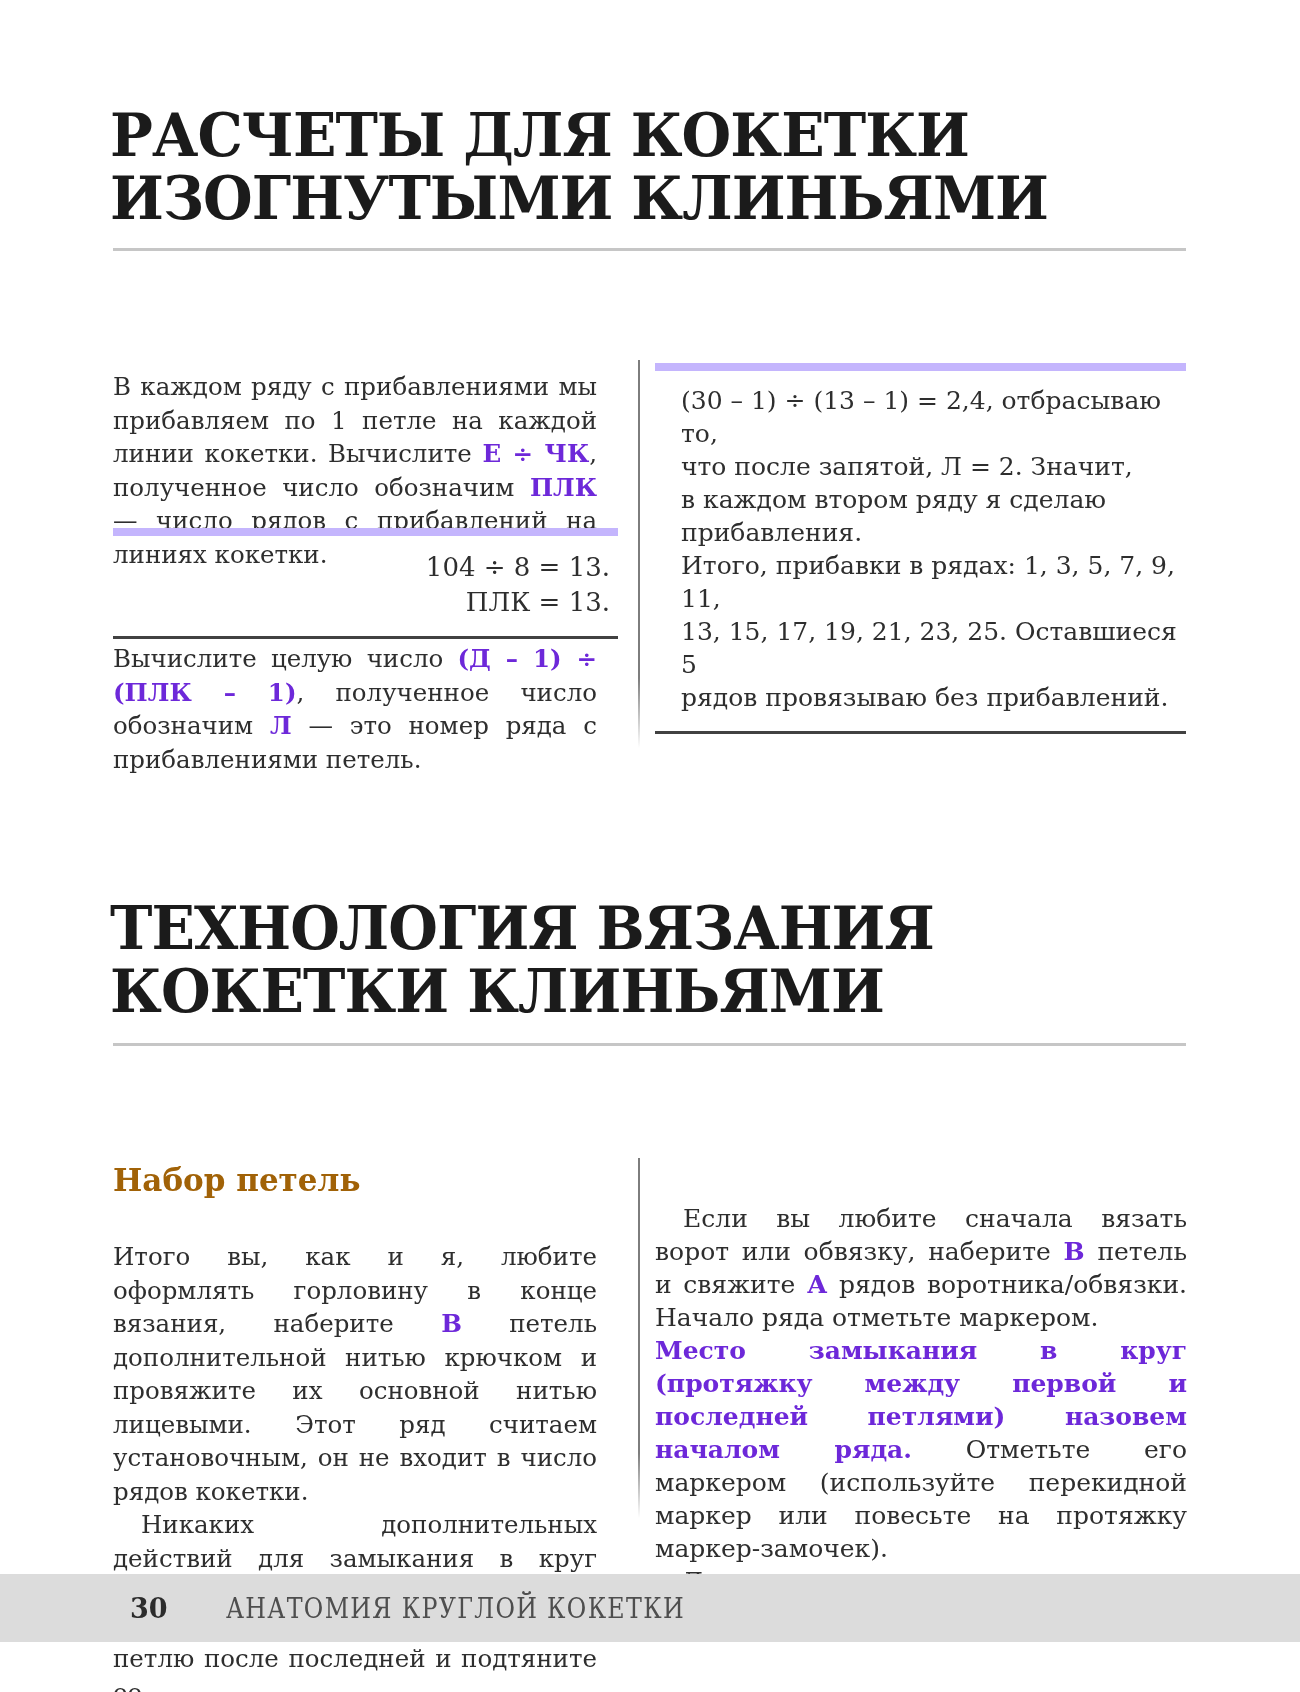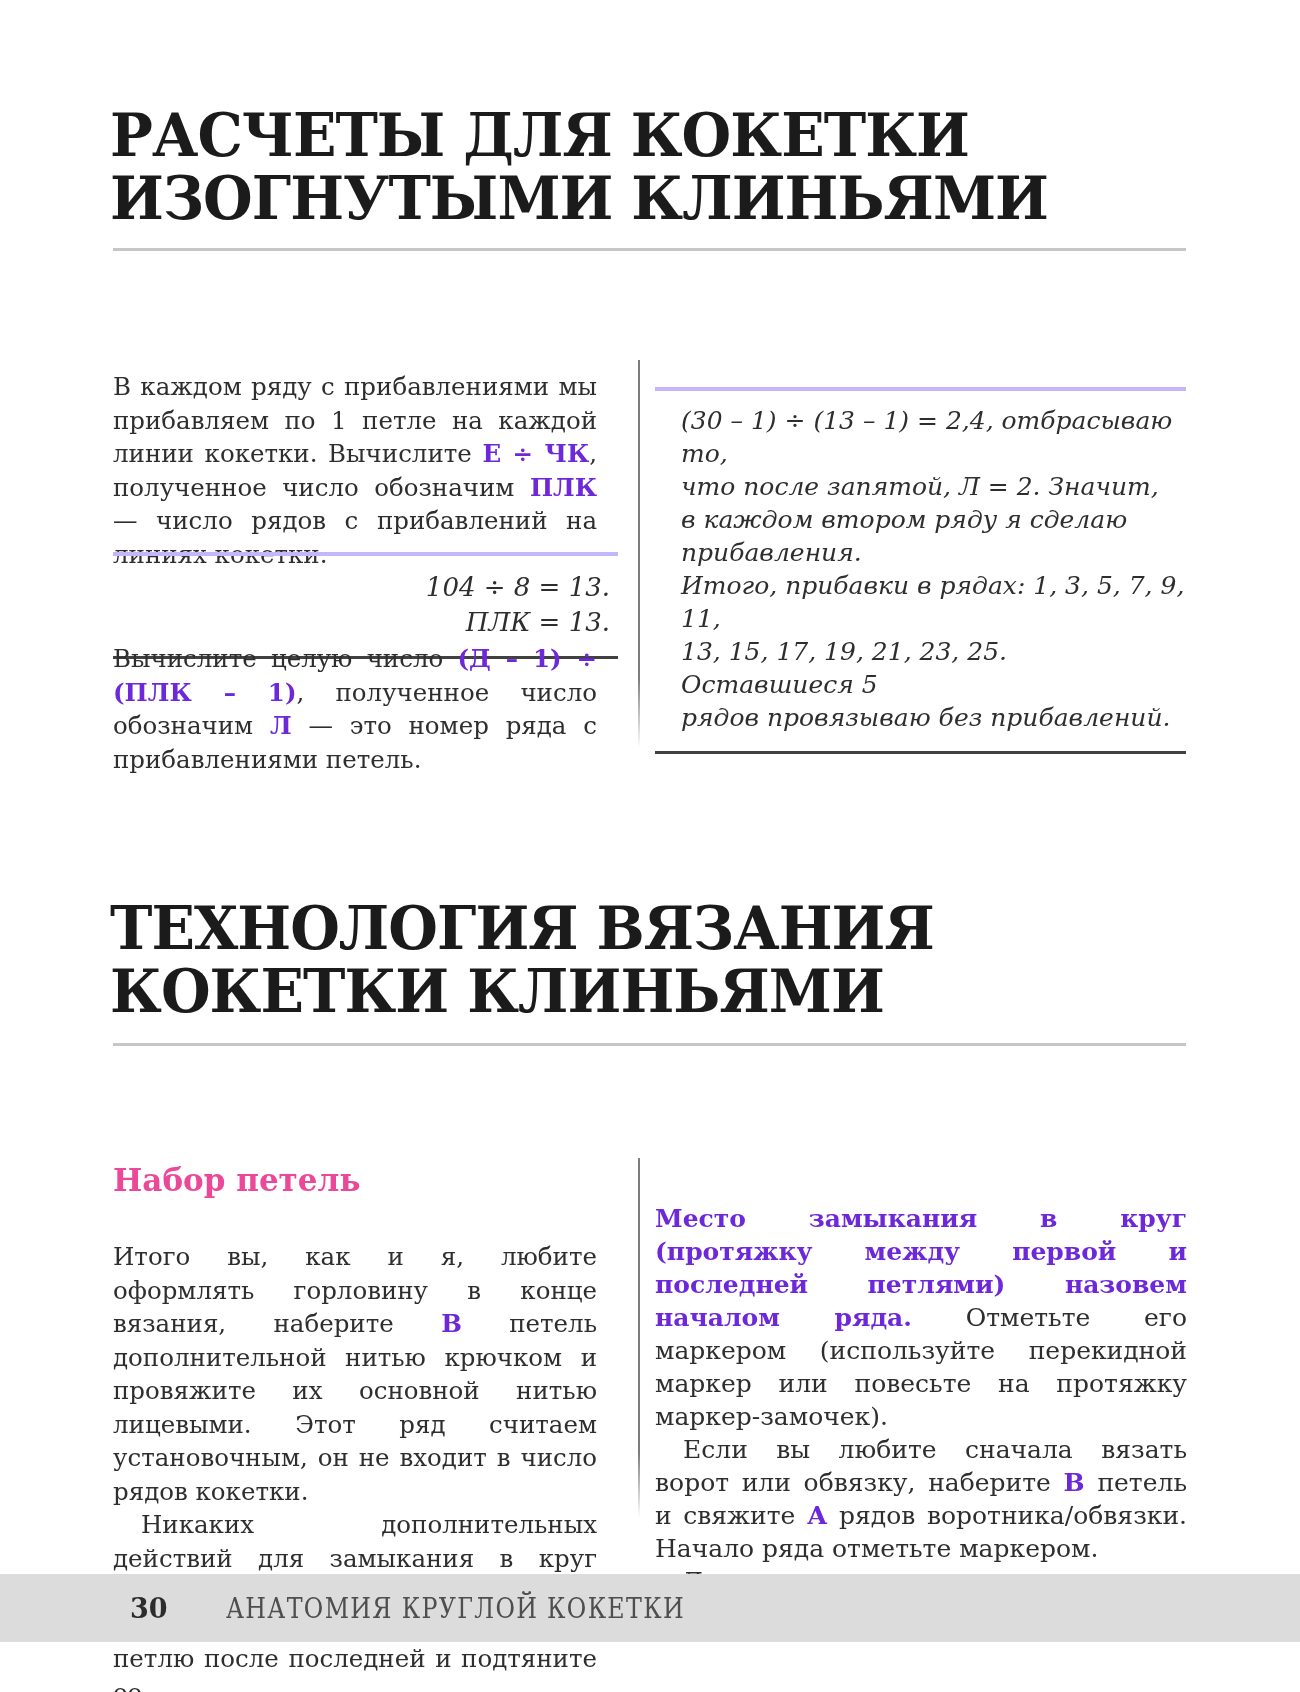--- a/index.html
+++ b/index.html
@@ -39,47 +39,45 @@
     line-height:33.5px;
     text-align:justify;
     color:#2e2e2e;
   }
   .body-par + .body-par { margin:0; }
   .indent { text-indent:28px; }
   .b { font-weight:bold; color:#6d28d9; }
 
   
   .example-box {
-    border-top:4px solid #c4b5fd;
+    border-top:8px solid #c4b5fd;
     border-bottom:3px solid #414141;
-    font-style:italic;
     white-space:pre-line;
     box-sizing:border-box;
-    margin-top:24px;
   }
   .example-left {
     left:113px; top:528px; width:505px;
     padding:14px 8px 16px 22px;
     font-size:26px; line-height:35px;text-align:right;
   }
   .example-right {
     left:655px; top:363px; width:531px;
     padding:13px 0 17px 26px;
     font-size:25px; line-height:33px;
   }
 
   .column-divider {
     width:2px;
     background:linear-gradient(to bottom, #7d7d7d 0%, #7d7d7d 82%, rgba(125,125,125,0) 100%);
   }
 
   .subheading {
     font-size:31px;
     font-weight:bold;
-    color:#ec4899;
+    color:#a16207;
   }
 
   
   .footer-band {
     left:0; top:1574px;
     width:1300px; height:68px;
     background:#dcdcdc;
     display:flex;
     align-items:center;
   }
@@ -132,22 +130,22 @@
   <div class="abs subheading" style="left:113px; top:1162px;">Набор петель</div>
 
   <div class="abs" style="left:113px; top:1240px; width:484px;">
     <div class="body-par"><span>Итого вы, как и я, любите оформлять горловину в конце вязания, наберите </span><span class="b">В</span><span> петель дополнительной нитью крючком и провяжите их основной нитью лицевыми. Этот ряд считаем установочным, он не входит в число рядов кокетки.</span></div>
     <div class="body-par indent"><span>Никаких дополнительных действий для замыкания в круг производить не нужно! Просто в следующем ряду провяжите первую петлю после последней и подтяните ее.</span></div>
   </div>
 
   <div class="abs column-divider" style="left:638px; top:1158px; height:360px;"></div>
 
   <div class="abs" style="left:655px; top:1202px; width:532px;">
+    <div class="body-par indent" style="font-size:25px; line-height:33px;"><span>Если вы любите сначала вязать ворот или обвязку, наберите </span><span class="b">В</span><span> петель и свяжите </span><span class="b">А</span><span> рядов воротника/обвязки. Начало ряда отметьте маркером.</span></div>
     <div class="body-par" style="font-size:25px; line-height:33px;"><span class="b">Место замыкания в круг (протяжку между первой и последней петлями) назовем началом ряда.</span><span> Отметьте его маркером (используйте перекидной маркер или повесьте на протяжку маркер-замочек).</span></div>
-    <div class="body-par indent" style="font-size:25px; line-height:33px;"><span>Если вы любите сначала вязать ворот или обвязку, наберите </span><span class="b">В</span><span> петель и свяжите </span><span class="b">А</span><span> рядов воротника/обвязки. Начало ряда отметьте маркером.</span></div>
     <div class="body-par indent" style="font-size:25px; line-height:33px;"><span>Далее при разметке мы движемся по направлению вязания.</span></div>
   </div>
 
   <div class="abs footer-band">
     <span class="footer-pagenum">30</span>
     <span class="footer-title">АНАТОМИЯ КРУГЛОЙ КОКЕТКИ</span>
   </div>
 
 </div>
 

